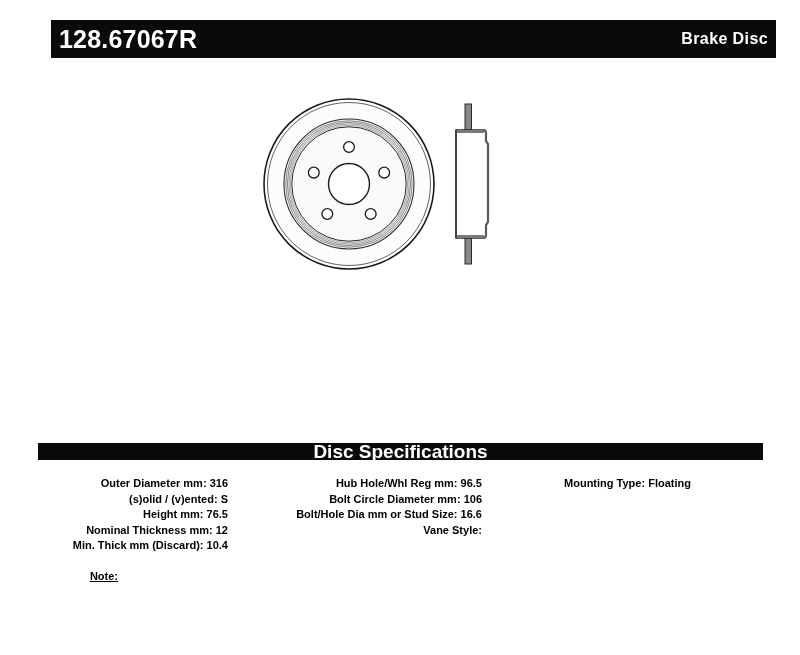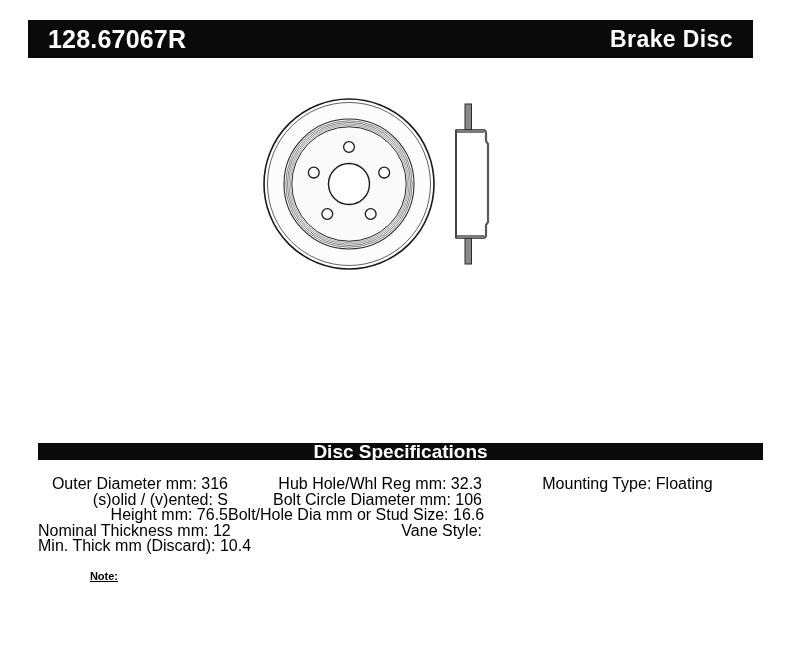--- a/index.html
+++ b/index.html
@@ -12,41 +12,41 @@
     height: 655px;
     position: relative;
     font-family: "Liberation Sans", sans-serif;
     color: #000000;
     overflow: hidden;
   }
 
   
   .header-bar {
     position: absolute;
-    left: 28px;
+    left: 51px;
     top: 20px;
     width: 725px;
     height: 38px;
     background: #0a0a0a;
     display: flex;
     align-items: center;
     justify-content: space-between;
-    padding: 0 20px;
+    padding: 0 8px;
     box-sizing: border-box;
   }
   .header-part-number {
     color: #ffffff;
     font-size: 25px;
     font-weight: bold;
     letter-spacing: 0.2px;
     line-height: 1;
   }
   .header-category {
     color: #ffffff;
-    font-size: 23px;
+    font-size: 16px;
     font-weight: bold;
     letter-spacing: 0.4px;
     line-height: 1;
   }
 
   
   .drawing-area {
     position: absolute;
     left: 250px;
     top: 92px;
@@ -79,22 +79,22 @@
 
   .spec-body {
     position: absolute;
     left: 38px;
     top: 476px;
     width: 725px;
     display: flex;
     align-items: flex-start;
   }
   .spec-col {
-    font-size: 16px;
-    font-weight: normal;
+    font-size: 11px;
+    font-weight: bold;
     line-height: 15.5px;
     white-space: nowrap;
   }
   .spec-col-left {
     width: 190px;
     text-align: right;
   }
   .spec-col-mid {
     width: 254px;
     text-align: right;
@@ -218,21 +218,21 @@
     </div>
     <div class="spec-row">
       <span class="spec-label">Min. Thick mm (Discard):</span>
       <span class="spec-value">10.4</span>
     </div>
   </div>
 
   <div class="spec-col spec-col-mid">
     <div class="spec-row">
       <span class="spec-label">Hub Hole/Whl Reg mm:</span>
-      <span class="spec-value">32.3</span>
+      <span class="spec-value">96.5</span>
     </div>
     <div class="spec-row">
       <span class="spec-label">Bolt Circle Diameter mm:</span>
       <span class="spec-value">106</span>
     </div>
     <div class="spec-row">
       <span class="spec-label">Bolt/Hole Dia mm or Stud Size:</span>
       <span class="spec-value">16.6</span>
     </div>
     <div class="spec-row">

